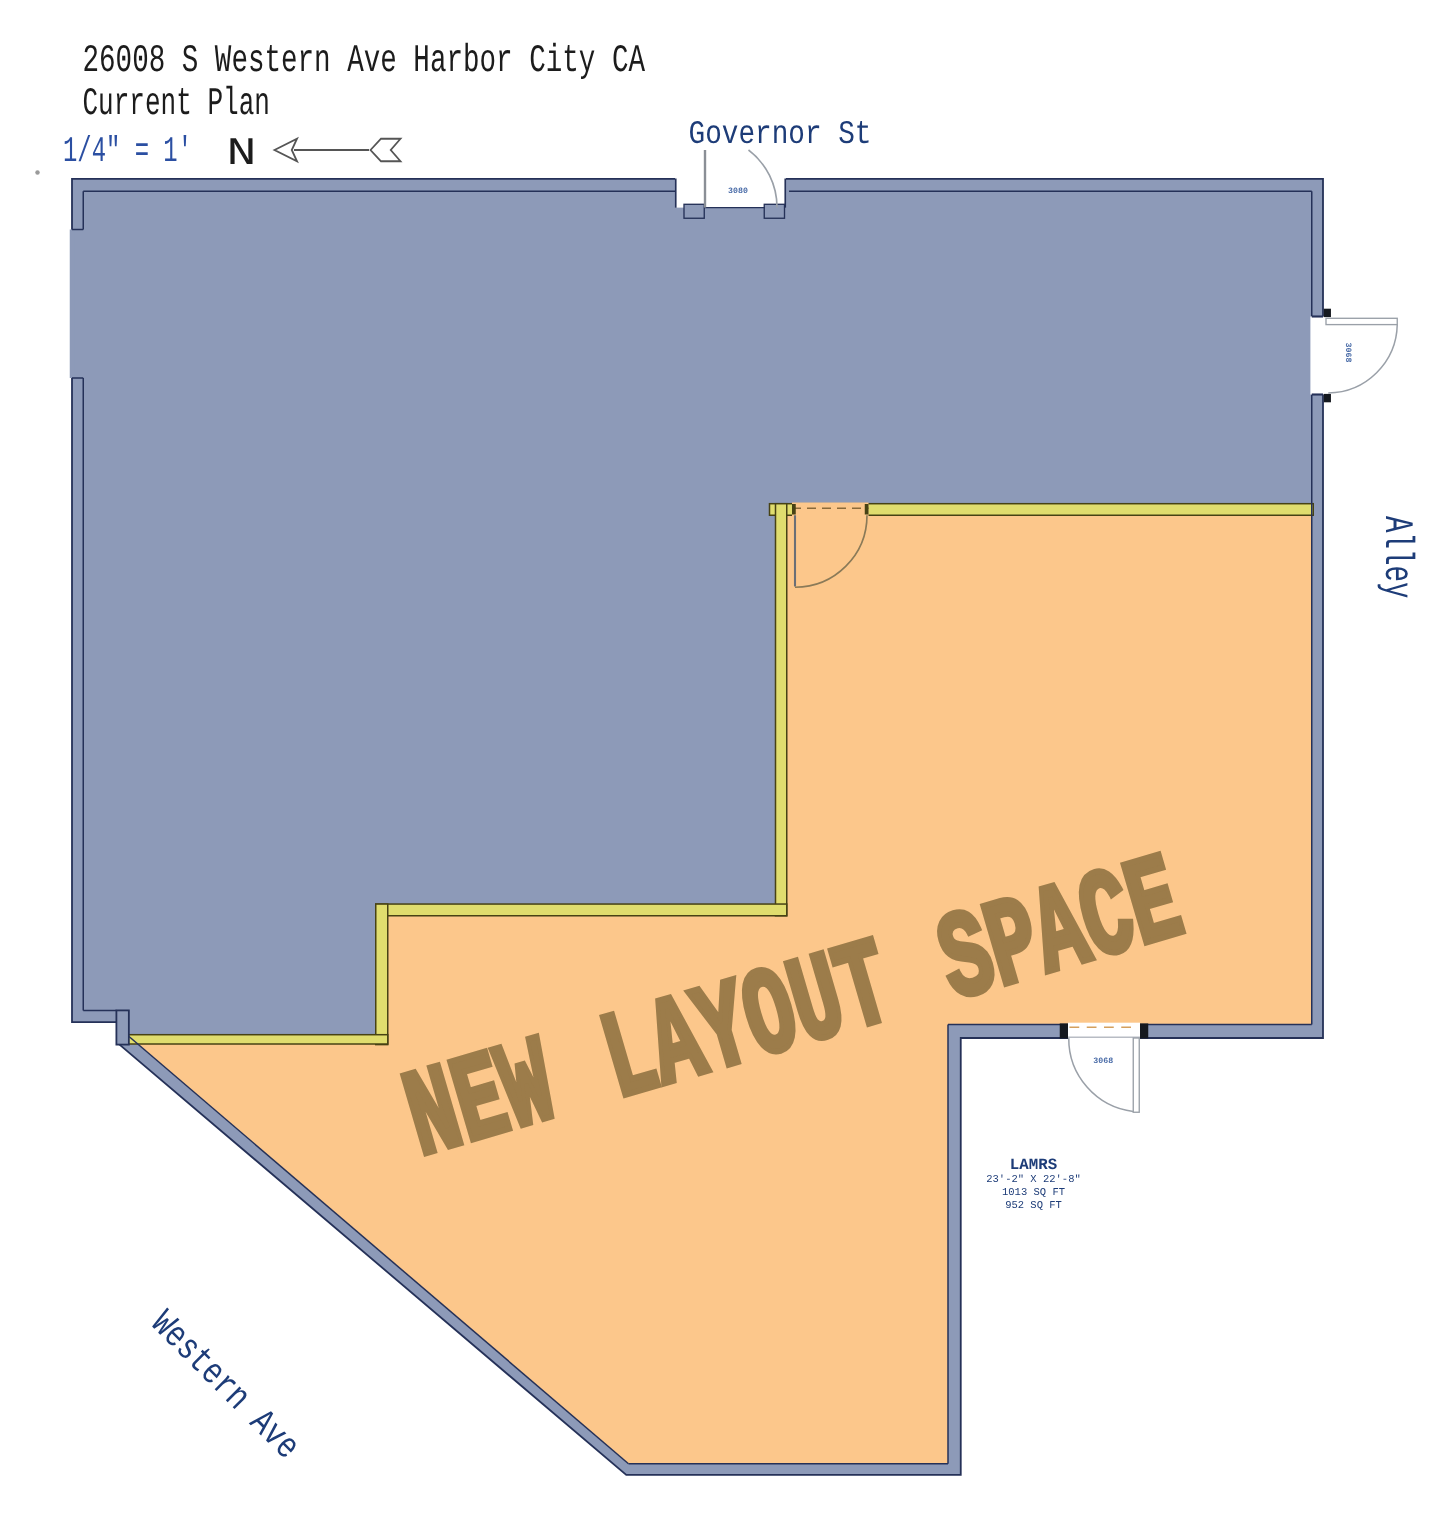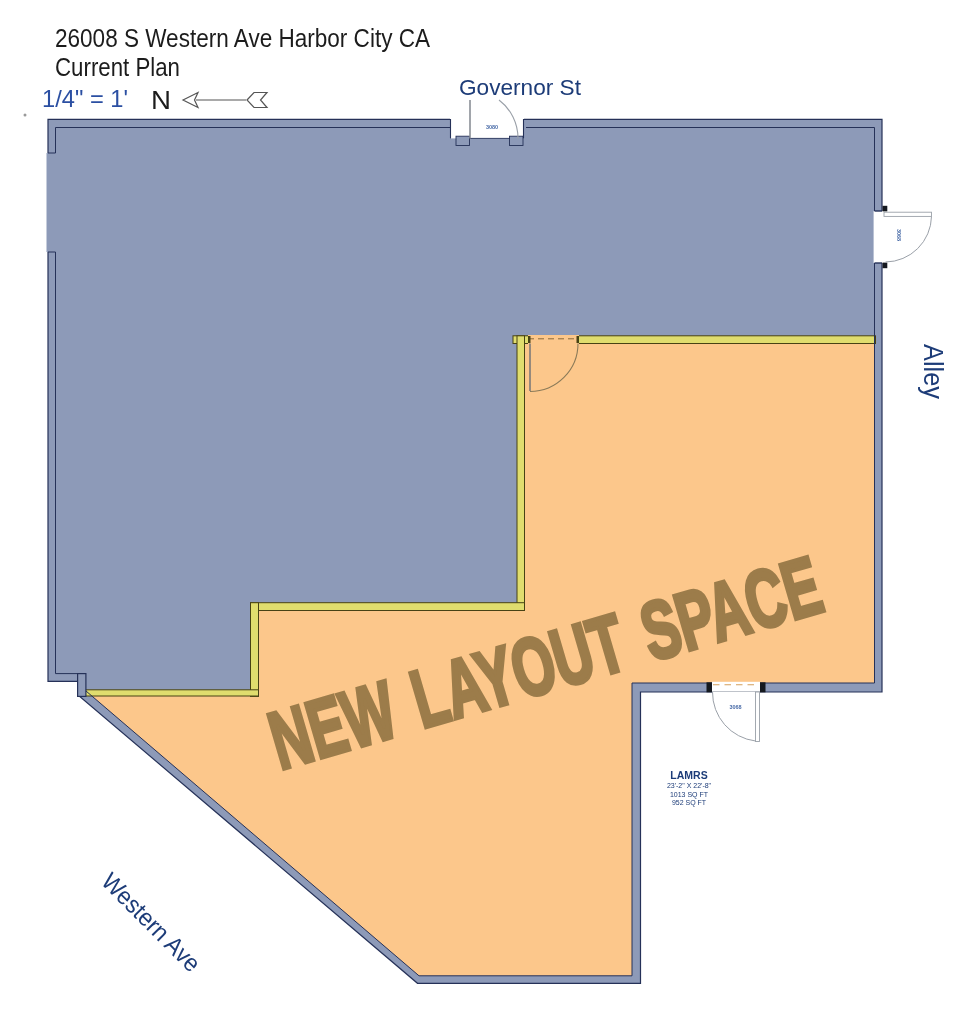--- a/index.html
+++ b/index.html
@@ -1,17 +1,17 @@
 <!DOCTYPE html>
 <html><head>
 <meta charset="utf-8">
 <style>
 html,body{margin:0;padding:0;background:#ffffff;}
 #page{width:966px;height:1024px;position:relative;overflow:hidden;background:#ffffff;
-  font-family:Liberation Sans, sans-serif;}
+  font-family:Liberation Mono, monospace;}
 svg{position:absolute;left:0;top:0;}
 </style>
 </head>
 <body>
 <div id="page">
 <svg width="966" height="1024" viewBox="0 0 966 1024">
 
   <rect x="0" y="0" width="966" height="1024" fill="#ffffff"></rect>
 
   <path d="M 48 119.3 L 882 119.3 L 882 692 L 640.5 692 L 640.5 983.3 L 417.5 983.3

